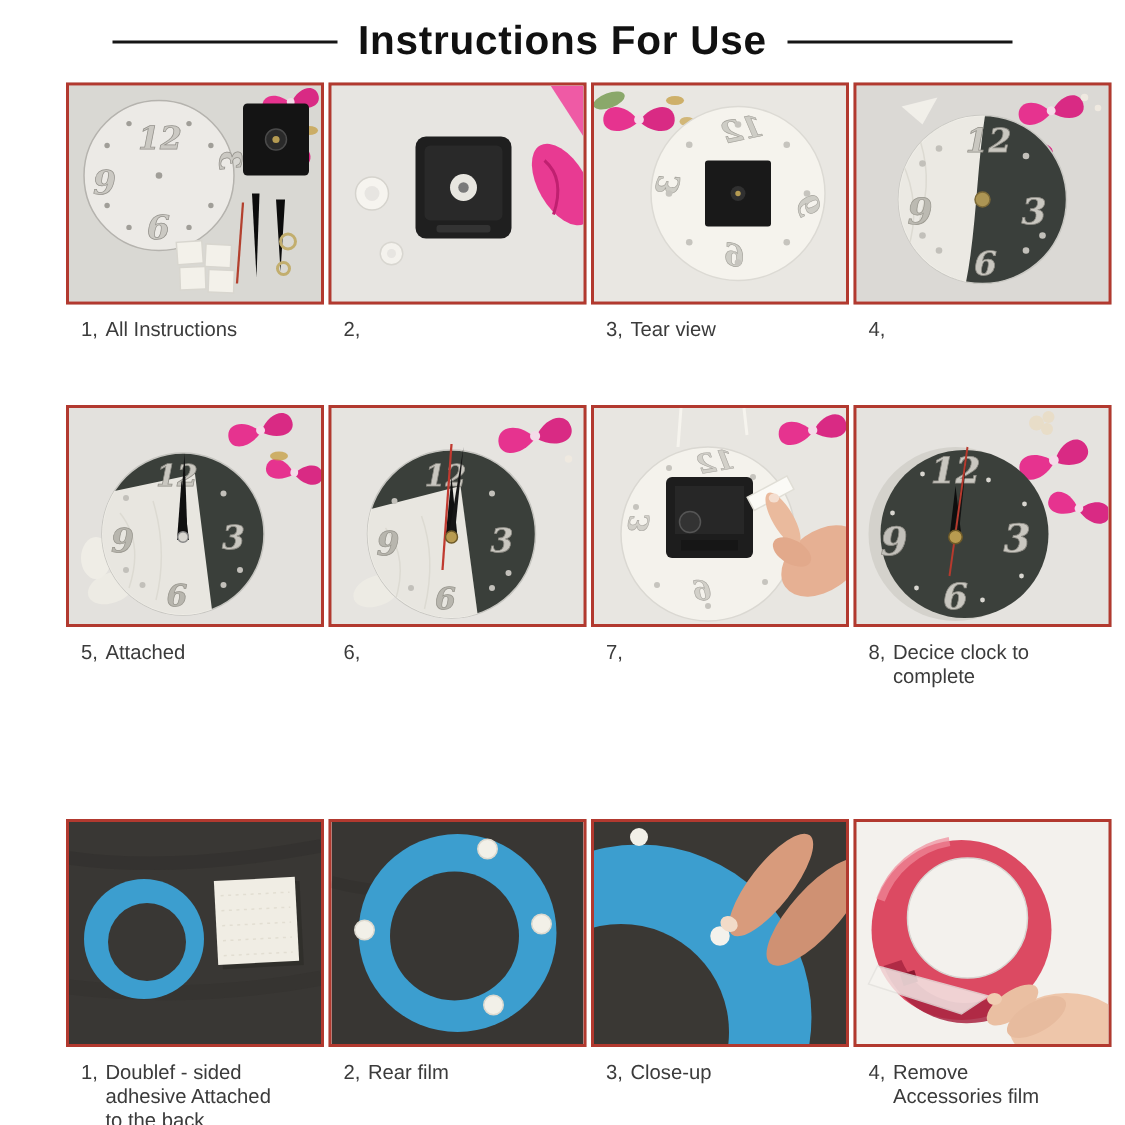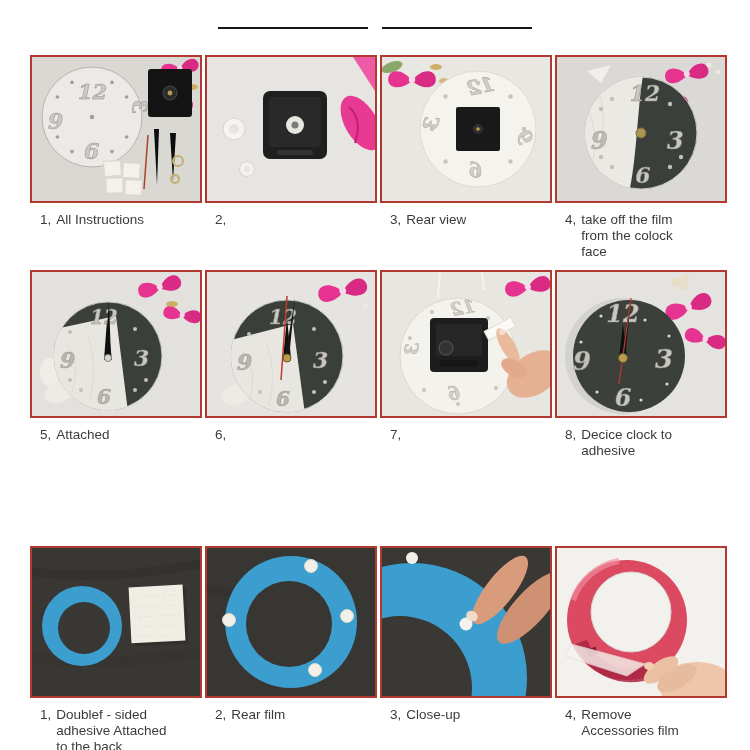--- a/index.html
+++ b/index.html
@@ -9,21 +9,21 @@
   }
   .header{
     height:55px;display:flex;align-items:center;justify-content:center;gap:14px;
   }
   .rule{width:150px;height:2px;background:#161616;}
   .title{
     margin:0;font-size:27px;font-weight:bold;color:#111;letter-spacing:.5px;
     font-family:"Liberation Sans", sans-serif;
   }
   .grid{
-    position:absolute;left:30px;top:55px;
+    position:absolute;left:44px;top:55px;
     display:grid;
     grid-template-columns:repeat(4,172px);
     grid-template-rows:148px 67px 148px 128px 152px 50px;
     column-gap:3px;
   }
   .imgcell{
     border:2px solid #b2392f;background:#dcdad6;box-sizing:border-box;overflow:hidden;
   }
   .imgcell svg{display:block;width:100%;height:100%;}
   .cap{
@@ -33,20 +33,21 @@
   .num{flex:0 0 auto;margin-right:5px;}
   .txt{width:118px;}
   .txt.narrow{width:102px;}
   .numeral{font-family:"DejaVu Serif", serif;font-weight:bold;font-style:italic;}
 </style>
 </head>
 <body>
 
 <div class="header">
   <span class="rule"></span>
+  <h1 class="title">Instructions For Use</h1>
   <span class="rule"></span>
 </div>
 
 <div class="grid">
 
   <div class="imgcell">
     <svg viewBox="0 0 168 144" preserveAspectRatio="none">
       <rect width="168" height="144" fill="#d9d8d3"></rect>
       <g transform="translate(148,12) rotate(-12)">
         <path d="M0,0 C-7,-10 -18,-10 -19,-2 C-20,6 -9,8 0,0" fill="#e6338f"></path>
@@ -207,25 +208,24 @@
 
   <div class="cap">
     <span class="num">1,</span>
     <span class="txt">All Instructions</span>
   </div>
   <div class="cap">
     <span class="num">2,</span>
   </div>
   <div class="cap">
     <span class="num">3,</span>
-    <span class="txt">Rear view</span>
+    <span class="txt">Tear view</span>
   </div>
   <div class="cap">
     <span class="num">4,</span>
-    <span class="txt">take off the film from the colock face</span>
   </div>
 
   <div class="imgcell">
     <svg viewBox="0 0 168 144" preserveAspectRatio="none">
       <defs>
           <clipPath id="c5">
             <circle cx="76" cy="84" r="54"></circle>
           </clipPath>
         </defs>
       <rect width="168" height="144" fill="#e3e1dd"></rect>
@@ -404,21 +404,21 @@
     <span class="txt">Attached</span>
   </div>
   <div class="cap">
     <span class="num">6,</span>
   </div>
   <div class="cap">
     <span class="num">7,</span>
   </div>
   <div class="cap">
     <span class="num">8,</span>
-    <span class="txt">Decice clock to adhesive</span>
+    <span class="txt">Decice clock to complete</span>
   </div>
 
   <div class="imgcell">
     <svg viewBox="0 0 168 148" preserveAspectRatio="none">
       <rect width="168" height="148" fill="#393734"></rect>
       <path d="M0,24 Q70,34 168,16" stroke="#302e2b" stroke-width="9" fill="none" opacity=".5"></path>
       <path d="M0,110 Q84,120 168,104" stroke="#312f2c" stroke-width="10" fill="none" opacity=".4"></path>
       <g>
         <circle cx="50" cy="78" r="40" fill="#3c9ecf"></circle>
         <circle cx="52" cy="80" r="26" fill="#393734"></circle>

